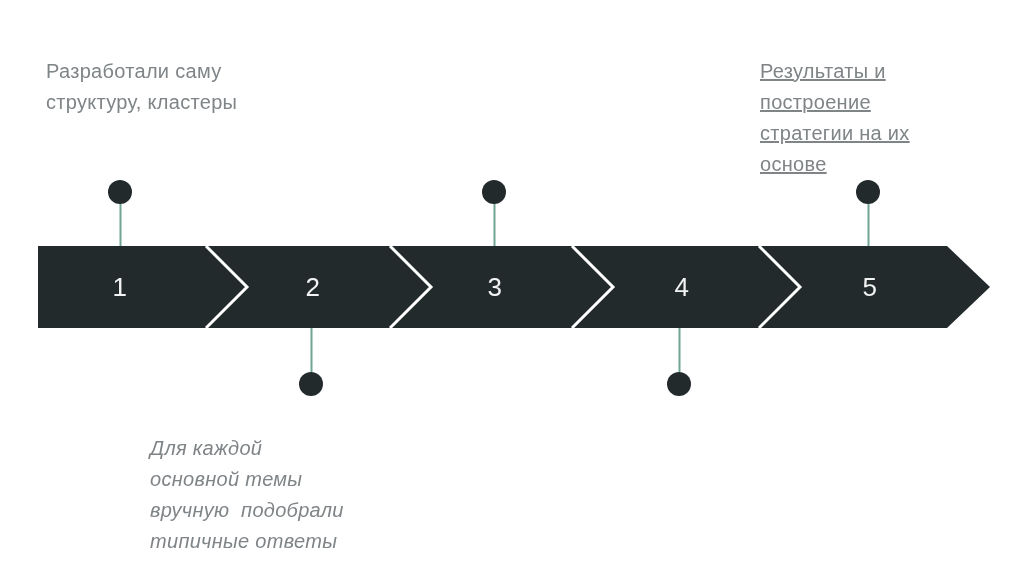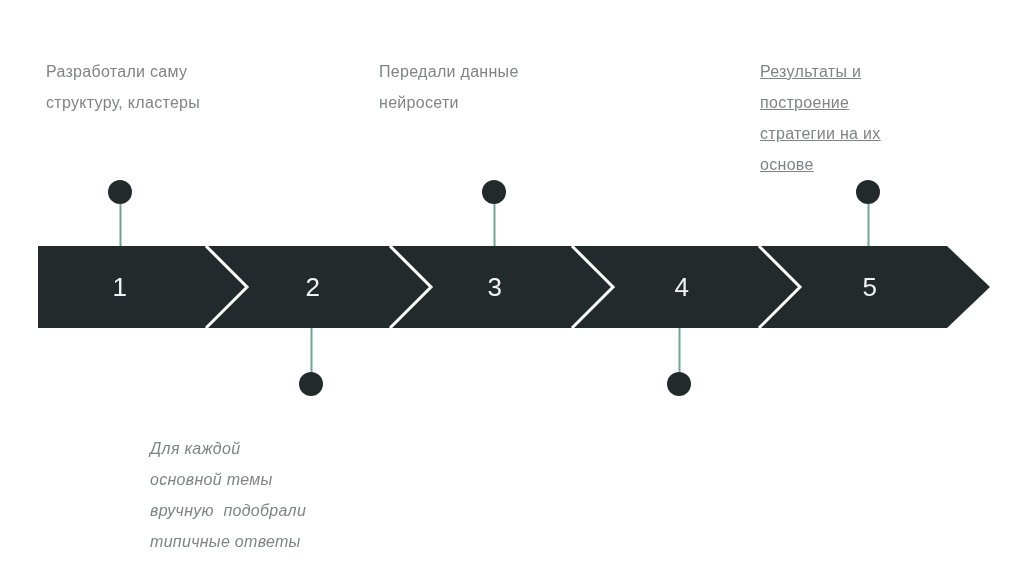--- a/index.html
+++ b/index.html
@@ -7,21 +7,21 @@
     position: relative;
     width: 1024px;
     height: 576px;
     background: #ffffff;
     overflow: hidden;
     font-family: "Liberation Sans", sans-serif;
   }
   .stage svg { position: absolute; left: 0; top: 0; }
   .step-label {
     position: absolute;
-    font-size: 16px;
+    font-size: 20px;
     line-height: 31px;
     letter-spacing: 0.3px;
     color: #7f8487;
     white-space: pre-wrap;
   }
   .step-number {
     position: absolute;
     top: 271px;
     width: 60px;
     height: 32px;
@@ -74,20 +74,18 @@
   <div class="step-number n3">3</div>
   <div class="step-number n4">4</div>
   <div class="step-number n5">5</div>
 
   <div class="step-label l1">Разработали саму
 структуру, кластеры</div>
   <div class="step-label l2">Для каждой
 основной темы
 вручную  подобрали
 типичные ответы</div>
-  <div class="step-label l3">Передали данные
-нейросети</div>
   <div class="step-label l5">Результаты и
 построение
 стратегии на их
 основе</div>
 
 </div>
 
 </body></html>

